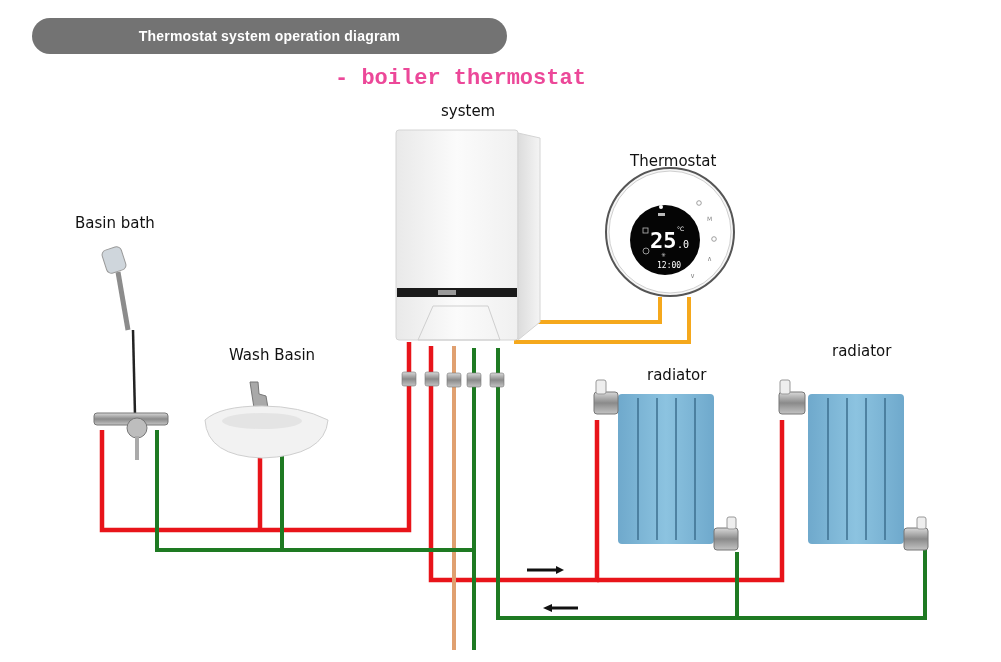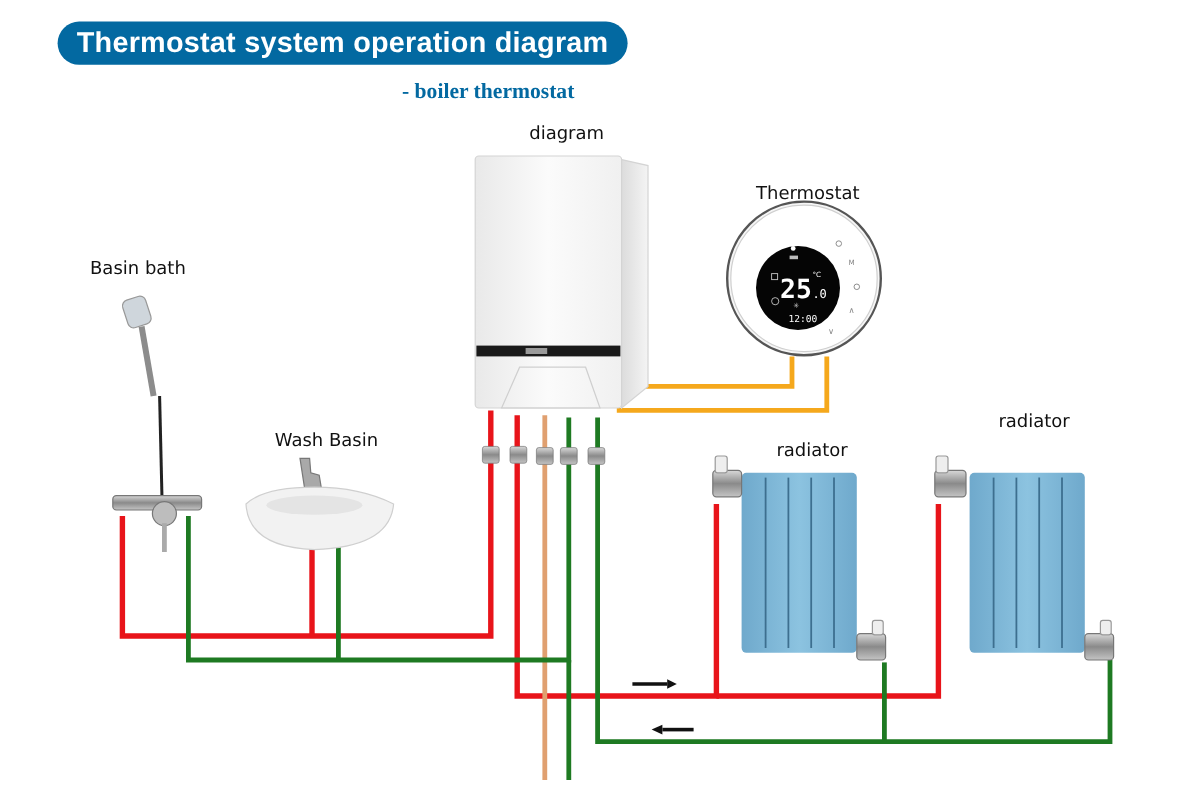--- a/index.html
+++ b/index.html
@@ -1,41 +1,41 @@
 <!DOCTYPE html>
 <html><head>
 <meta charset="utf-8">
 <style>
   html, body { margin: 0; padding: 0; background: #ffffff; }
   body { width: 1001px; height: 662px; position: relative; overflow: hidden; font-family: "DejaVu Sans", sans-serif; }
   .title-pill {
-    position: absolute; left: 48px; top: 18px; width: 475px; height: 36px;
-    background: #0369a1; border-radius: 18px; color: #fff;
-    font-family: "Liberation Sans", sans-serif; font-weight: bold; font-size: 24px;
+    position: absolute; left: 32px; top: 18px; width: 475px; height: 36px;
+    background: #737373; border-radius: 18px; color: #fff;
+    font-family: "Liberation Sans", sans-serif; font-weight: bold; font-size: 14px;
     display: flex; align-items: center; justify-content: center; letter-spacing: 0.2px;
   }
   .subtitle {
-    position: absolute; left: 335px; top: 66px; color: #0369a1;
-    font-family: Liberation Serif, serif; font-weight: bold; font-size: 18px;
+    position: absolute; left: 335px; top: 66px; color: #ec4899;
+    font-family: Liberation Mono, monospace; font-weight: bold; font-size: 22px;
   }
   .label {
     position: absolute; color: #111; font-family: "DejaVu Sans", sans-serif; font-size: 15px;
   }
   svg.diagram { position: absolute; left: 0; top: 0; }
 </style>
 </head>
 <body>
 
 <div class="title-pill">Thermostat system operation diagram</div>
 <div class="subtitle">- boiler thermostat</div>
 
-<div class="label" style="left:441px; top:102px;">diagram</div>
+<div class="label" style="left:441px; top:102px;">system</div>
 <div class="label" style="left:630px; top:152px;">Thermostat</div>
 <div class="label" style="left:75px; top:214px;">Basin bath</div>
-<div class="label" style="left:229px; top:346px;margin-top:12px;">Wash Basin</div>
+<div class="label" style="left:229px; top:346px;">Wash Basin</div>
 <div class="label" style="left:647px; top:366px;">radiator</div>
 <div class="label" style="left:832px; top:342px;">radiator</div>
 
 <svg class="diagram" width="1001" height="662" viewBox="0 0 1001 662">
   <defs>
     <linearGradient id="boilerGrad" x1="0" x2="1">
       <stop offset="0" stop-color="#e9e9e9"></stop>
       <stop offset="0.5" stop-color="#fbfbfb"></stop>
       <stop offset="1" stop-color="#f0f0f0"></stop>
     </linearGradient>

